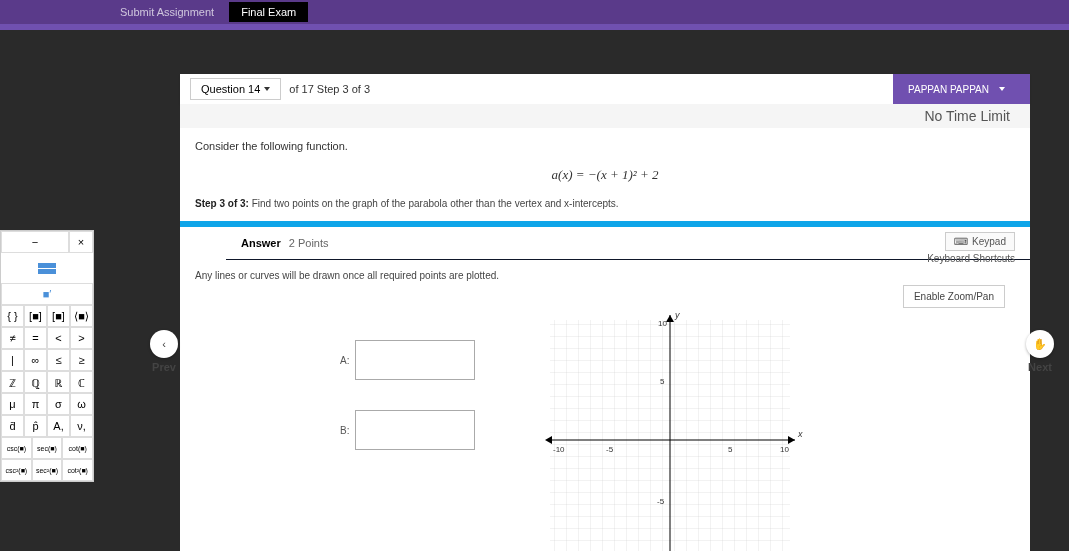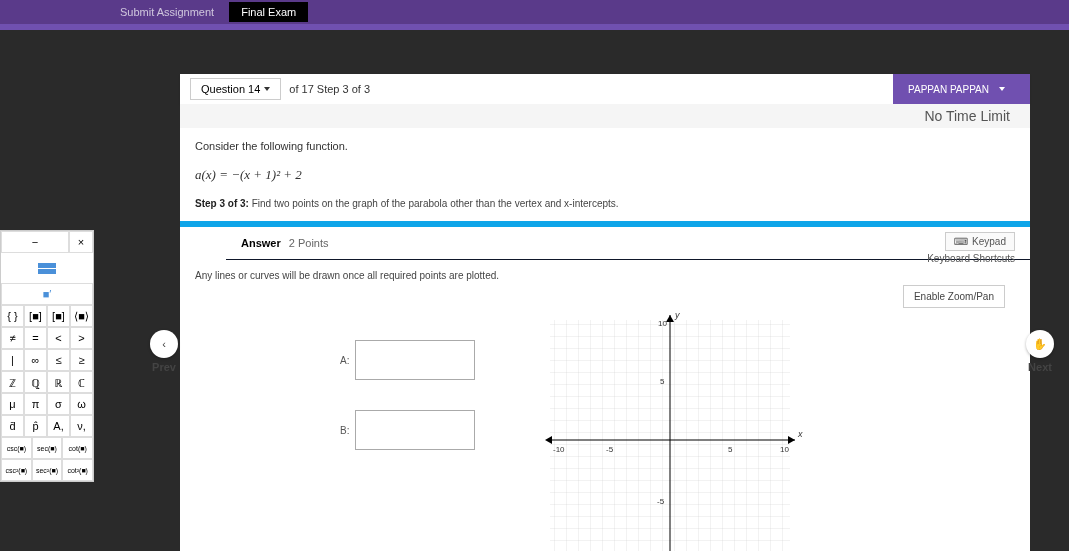--- a/index.html
+++ b/index.html
@@ -8,21 +8,21 @@
     .top-bar .assignment { opacity: 0.7; margin-right: 15px; }
     .top-bar .title { background: #000000; padding: 4px 12px; }
     .purple-strip { background: #7050b0; height: 6px; }
     .header-row { background: #fff; height: 30px; display: flex; align-items: center; font-size: 11px; margin-left: 180px; width: 850px; box-shadow: 0 1px 2px rgba(0,0,0,0.1); margin-top: 44px; }
     .question-btn { border: 1px solid #ccc; padding: 4px 10px; margin-left: 10px; background: #fff; display: flex; align-items: center; gap: 4px; }
     .step-text { margin-left: 8px; color: #333; }
     .user-name { margin-left: auto; background: #7050b0; color: #fff; padding: 7px 25px 7px 15px; font-size: 10px; height: 30px; display: flex; align-items: center; }
     .time-row { background: #f5f5f5; height: 24px; display: flex; align-items: center; justify-content: flex-end; font-size: 14px; color: #555; padding-right: 20px; margin-left: 180px; width: 850px; }
     .main-area { position: relative; margin-left: 180px; width: 850px; background: #fff; }
     .prompt-section { padding: 12px 15px; font-size: 11px; color: #333; border-bottom: 6px solid #0ea5e9; }
-    .formula { text-align: left; font-style: italic; font-family: 'Times New Roman', serif; font-size: 13px; margin: 15px 0; }
+    .formula { text-align: center; font-style: italic; font-family: 'Times New Roman', serif; font-size: 13px; margin: 15px 0; }
     .step-desc { font-size: 10px; color: #444; }
     .step-desc b { color: #222; }
     .answer-header { display: flex; align-items: flex-start; padding: 10px 15px; font-size: 11px; border-bottom: 1px solid #0f172a; position: relative; margin-left: 46px; }
     .answer-header .pts { color: #666; margin-left: 8px; }
     .keypad-box { position: absolute; right: 15px; top: 5px; text-align: right; font-size: 10px; color: #555; }
     .keypad-btn { border: 1px solid #ccc; padding: 3px 8px; background: #fafafa; display: inline-flex; align-items: center; gap: 4px; }
     .work-area { padding: 10px 15px; font-size: 10px; color: #444; position: relative; height: 320px; }
     .zoom-btn { position: absolute; right: 25px; top: 25px; border: 1px solid #ccc; padding: 5px 10px; font-size: 10px; background: #fff; }
     .point-inputs { position: absolute; left: 160px; top: 80px; }
     .point-row { display: flex; align-items: center; margin-bottom: 30px; }

